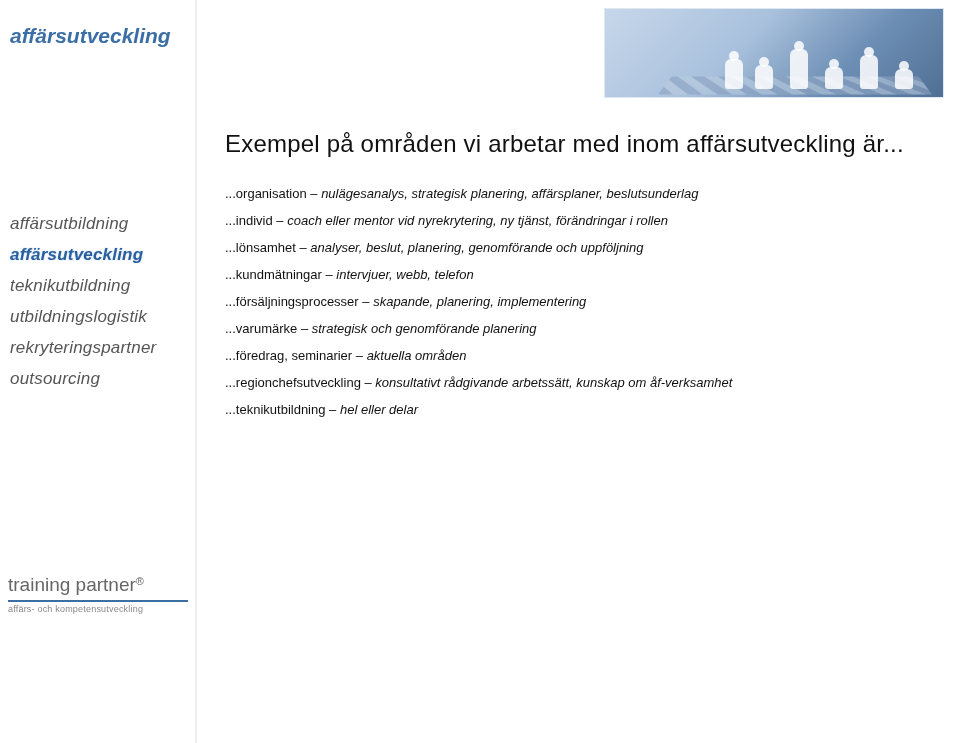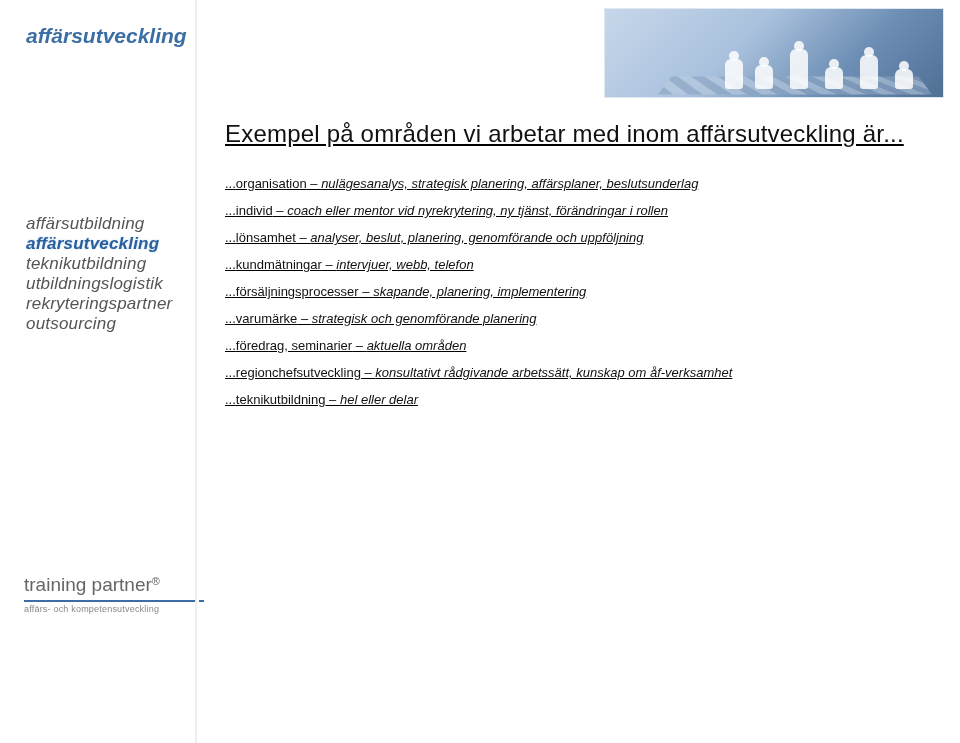--- a/index.html
+++ b/index.html
@@ -1,35 +1,35 @@
 <!DOCTYPE html>
 <html><head>
 <meta charset="utf-8">
 <style>
   * { margin: 0; padding: 0; box-sizing: border-box; }
   html, body { width: 960px; height: 743px; font-family: Arial, Helvetica, sans-serif; background: #fff; overflow: hidden; }
   .slide { position: relative; width: 960px; height: 743px; }
-  .left-col { position: absolute; left: 16px; top: 0; width: 195px; height: 632px; }
+  .left-col { position: absolute; left: 0; top: 0; width: 195px; height: 632px; }
   .vline { position: absolute; left: 195px; top: 0; width: 0; height: 743px; border-left: 2px solid #eee; border-right: 2px solid #fff; }
   .header-word { position: absolute; left: 10px; top: 24px; font-style: italic; font-weight: bold; color: #3a6ea5; font-size: 21px; }
-  .sidebar-list { position: absolute; left: 10px; top: 214px; display: flex; flex-direction: column; }
+  .sidebar-list { position: absolute; left: 10px; top: 214px; display: flex; flex-direction: column; gap: 11px; }
   .sidebar-item { font-style: italic; font-size: 17px; color: #555; letter-spacing: 0.2px; }
   .sidebar-item.active { color: #2a5f9e; font-weight: bold; text-shadow: 0 0 2px rgba(80,140,210,.4); }
   .logo-block { position: absolute; left: 8px; bottom: 18px; display: flex; flex-direction: column; gap: 2px; justify-content: flex-end; }
   .logo-main { font-size: 19px; color: #666; }
   .logo-reg { font-size: 11px; color: #666; vertical-align: super; }
   .logo-rule { width: 180px; height: 2px; background: #3a6ea5; margin-top: 2px; }
   .logo-sub { font-size: 9px; color: #888; letter-spacing: 0.2px; }
   .hero-img { position: absolute; right: 16px; top: 8px; width: 340px; height: 90px; border: 1px solid #dfe7f0; background: linear-gradient(135deg,#c7d7ea 0%, #a9c1dd 40%, #6e8fb5 70%, #4f6f95 100%); overflow: hidden; }
   
   .piece { position: absolute; bottom: 8px; width: 18px; background: rgba(255,255,255,.85); border-radius: 6px 6px 3px 3px; }
   .piece::before { content:""; position:absolute; top:-8px; left:50%; transform:translateX(-50%); width:10px; height:10px; background:rgba(255,255,255,.85); border-radius:50%; }
   .p1{left:120px;height:30px}.p2{left:150px;height:24px}.p3{left:185px;height:40px}.p4{left:220px;height:22px}.p5{left:255px;height:34px}.p6{left:290px;height:20px}
   .board { position:absolute; left:60px; bottom:-6px; width:260px; height:36px; background: repeating-linear-gradient(45deg,#8aa2c0 0 10px,#b9c9dd 10px 20px); transform: perspective(300px) rotateX(60deg); opacity:.6; border-radius:2px;}
-  .main { position: absolute; left: 225px; top: 120px; width: 710px; text-decoration: underline; }
+  .main { position: absolute; left: 225px; top: 130px; width: 710px; }
   .title { font-size: 24px; color: #111; margin-bottom: 28px; letter-spacing: .2px; }
   .lines { display: flex; flex-direction: column; gap: 12px; }
   .line { font-size: 13px; color: #111; white-space: nowrap; }
   .prefix { color: #111; }
   .label { color: #111; }
   .desc { font-style: italic; color: #111; }
 </style>
 </head>
 <body>
 

